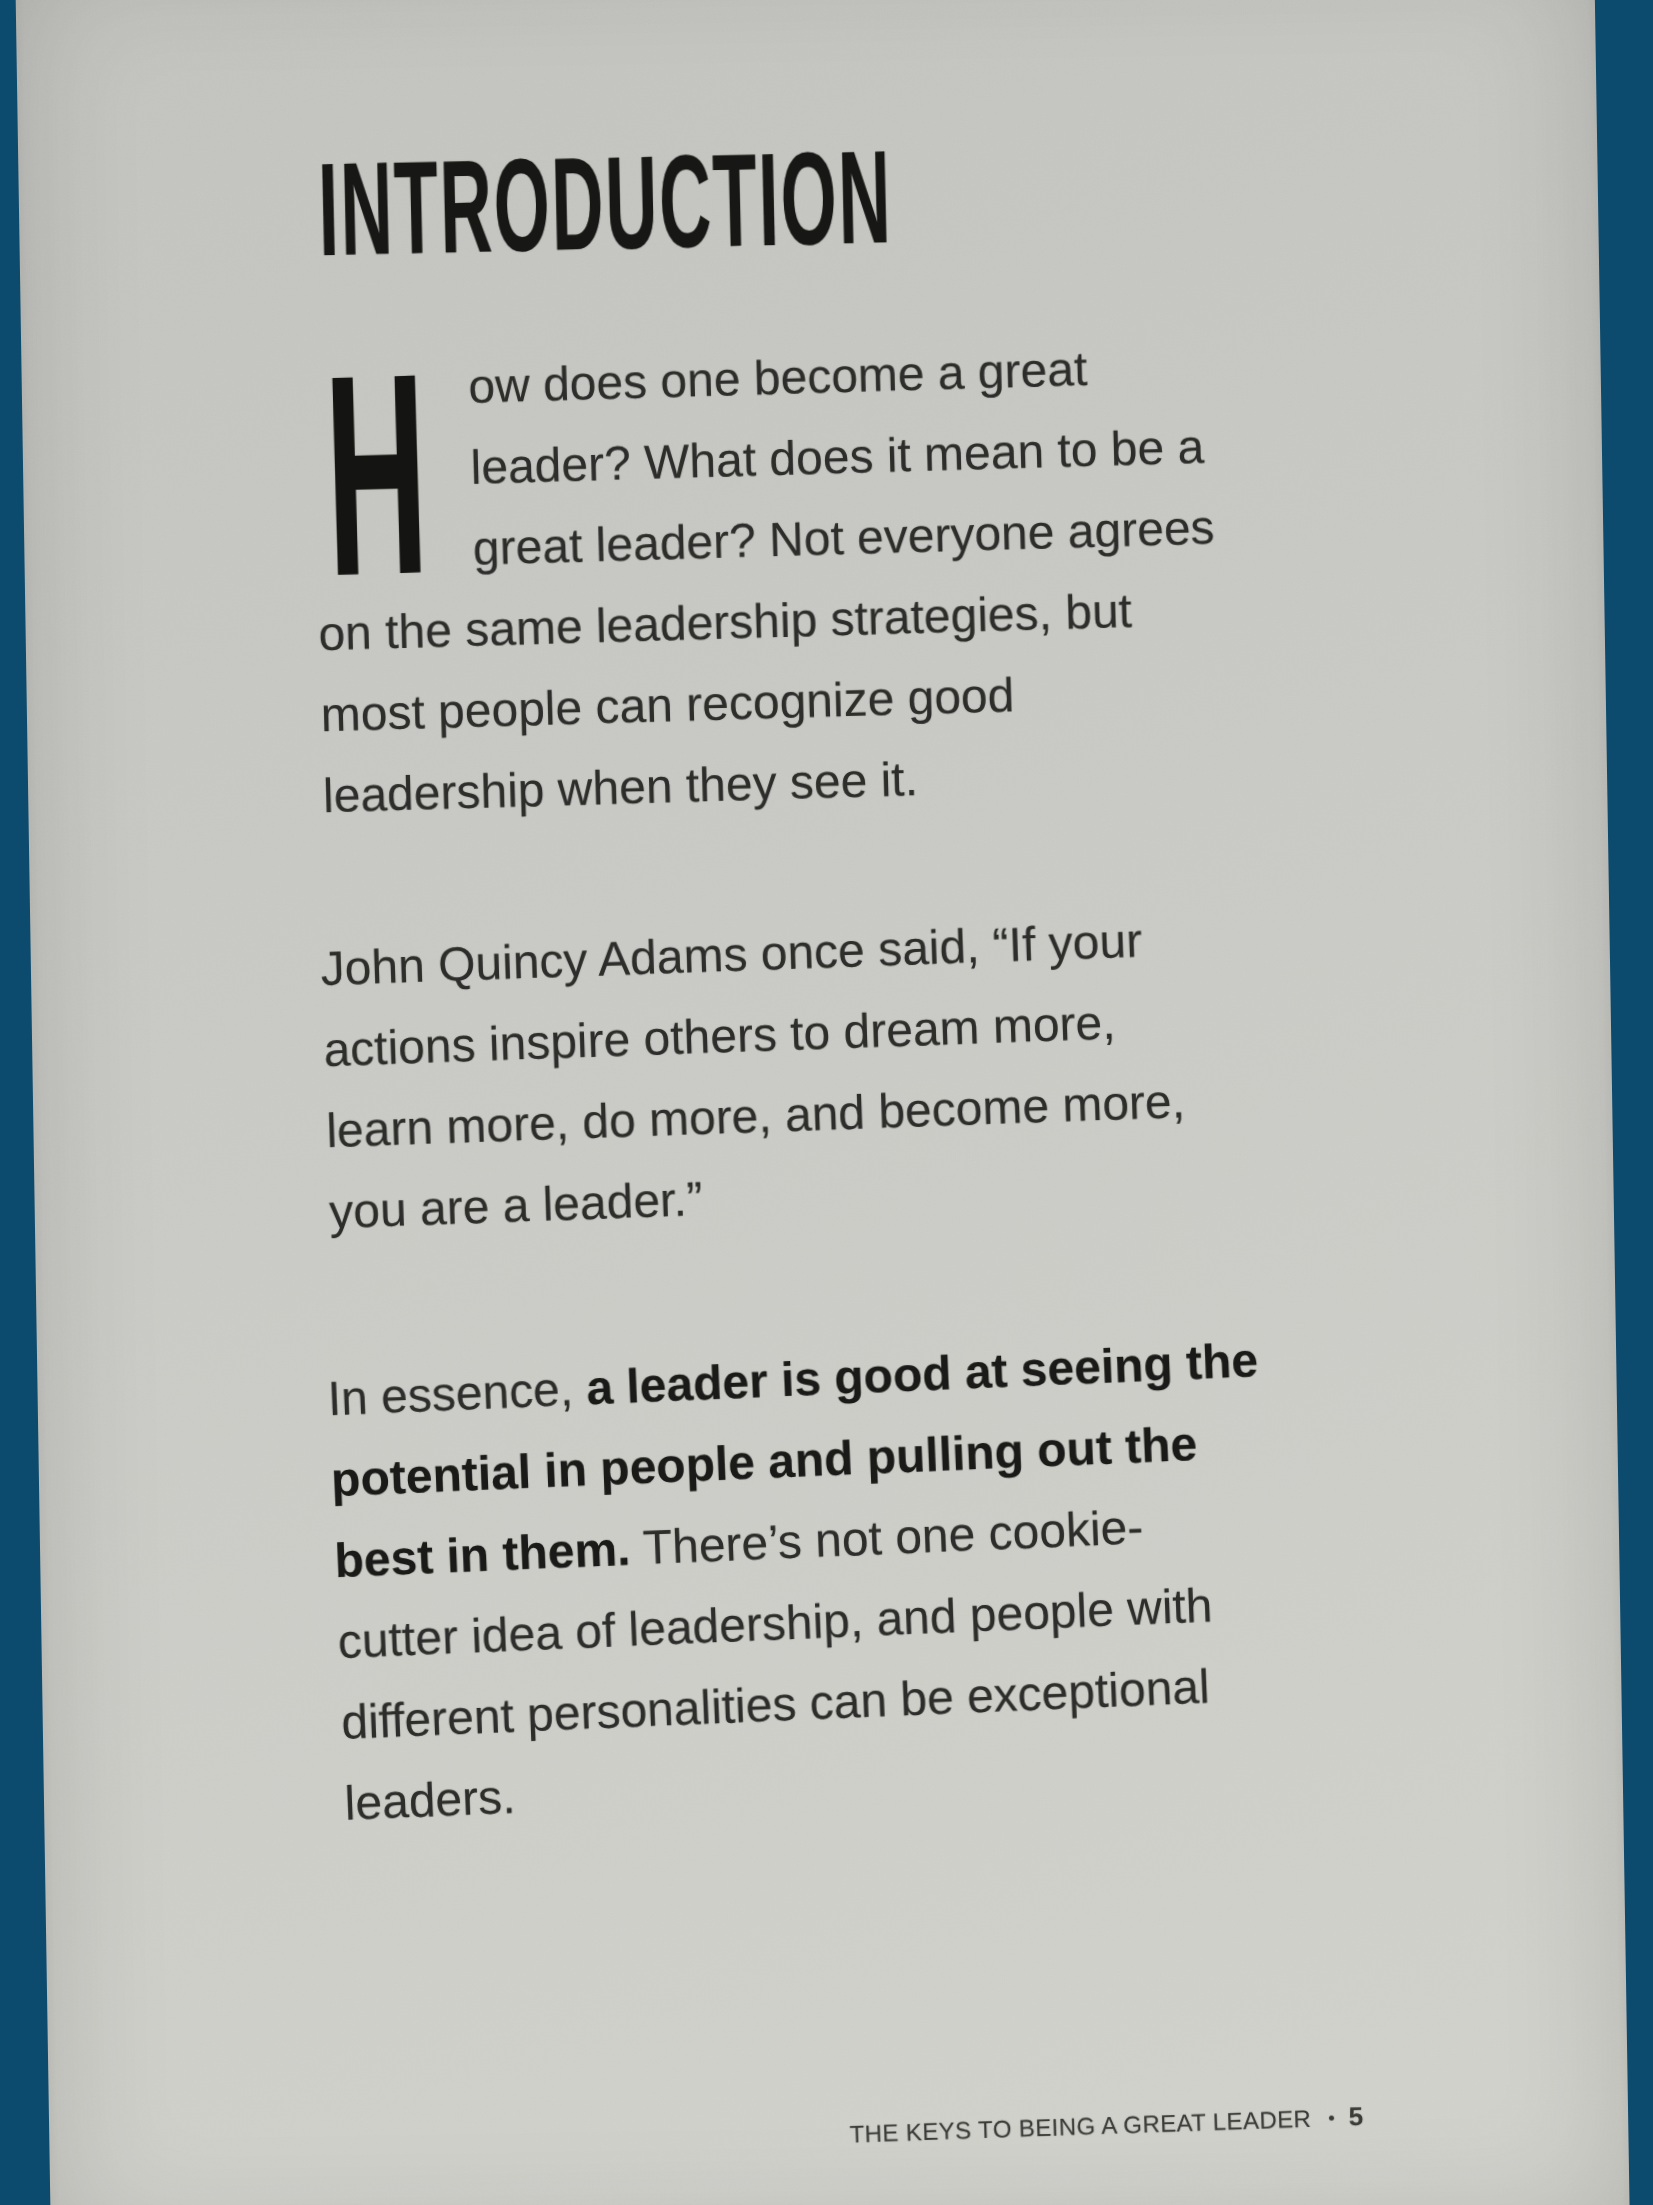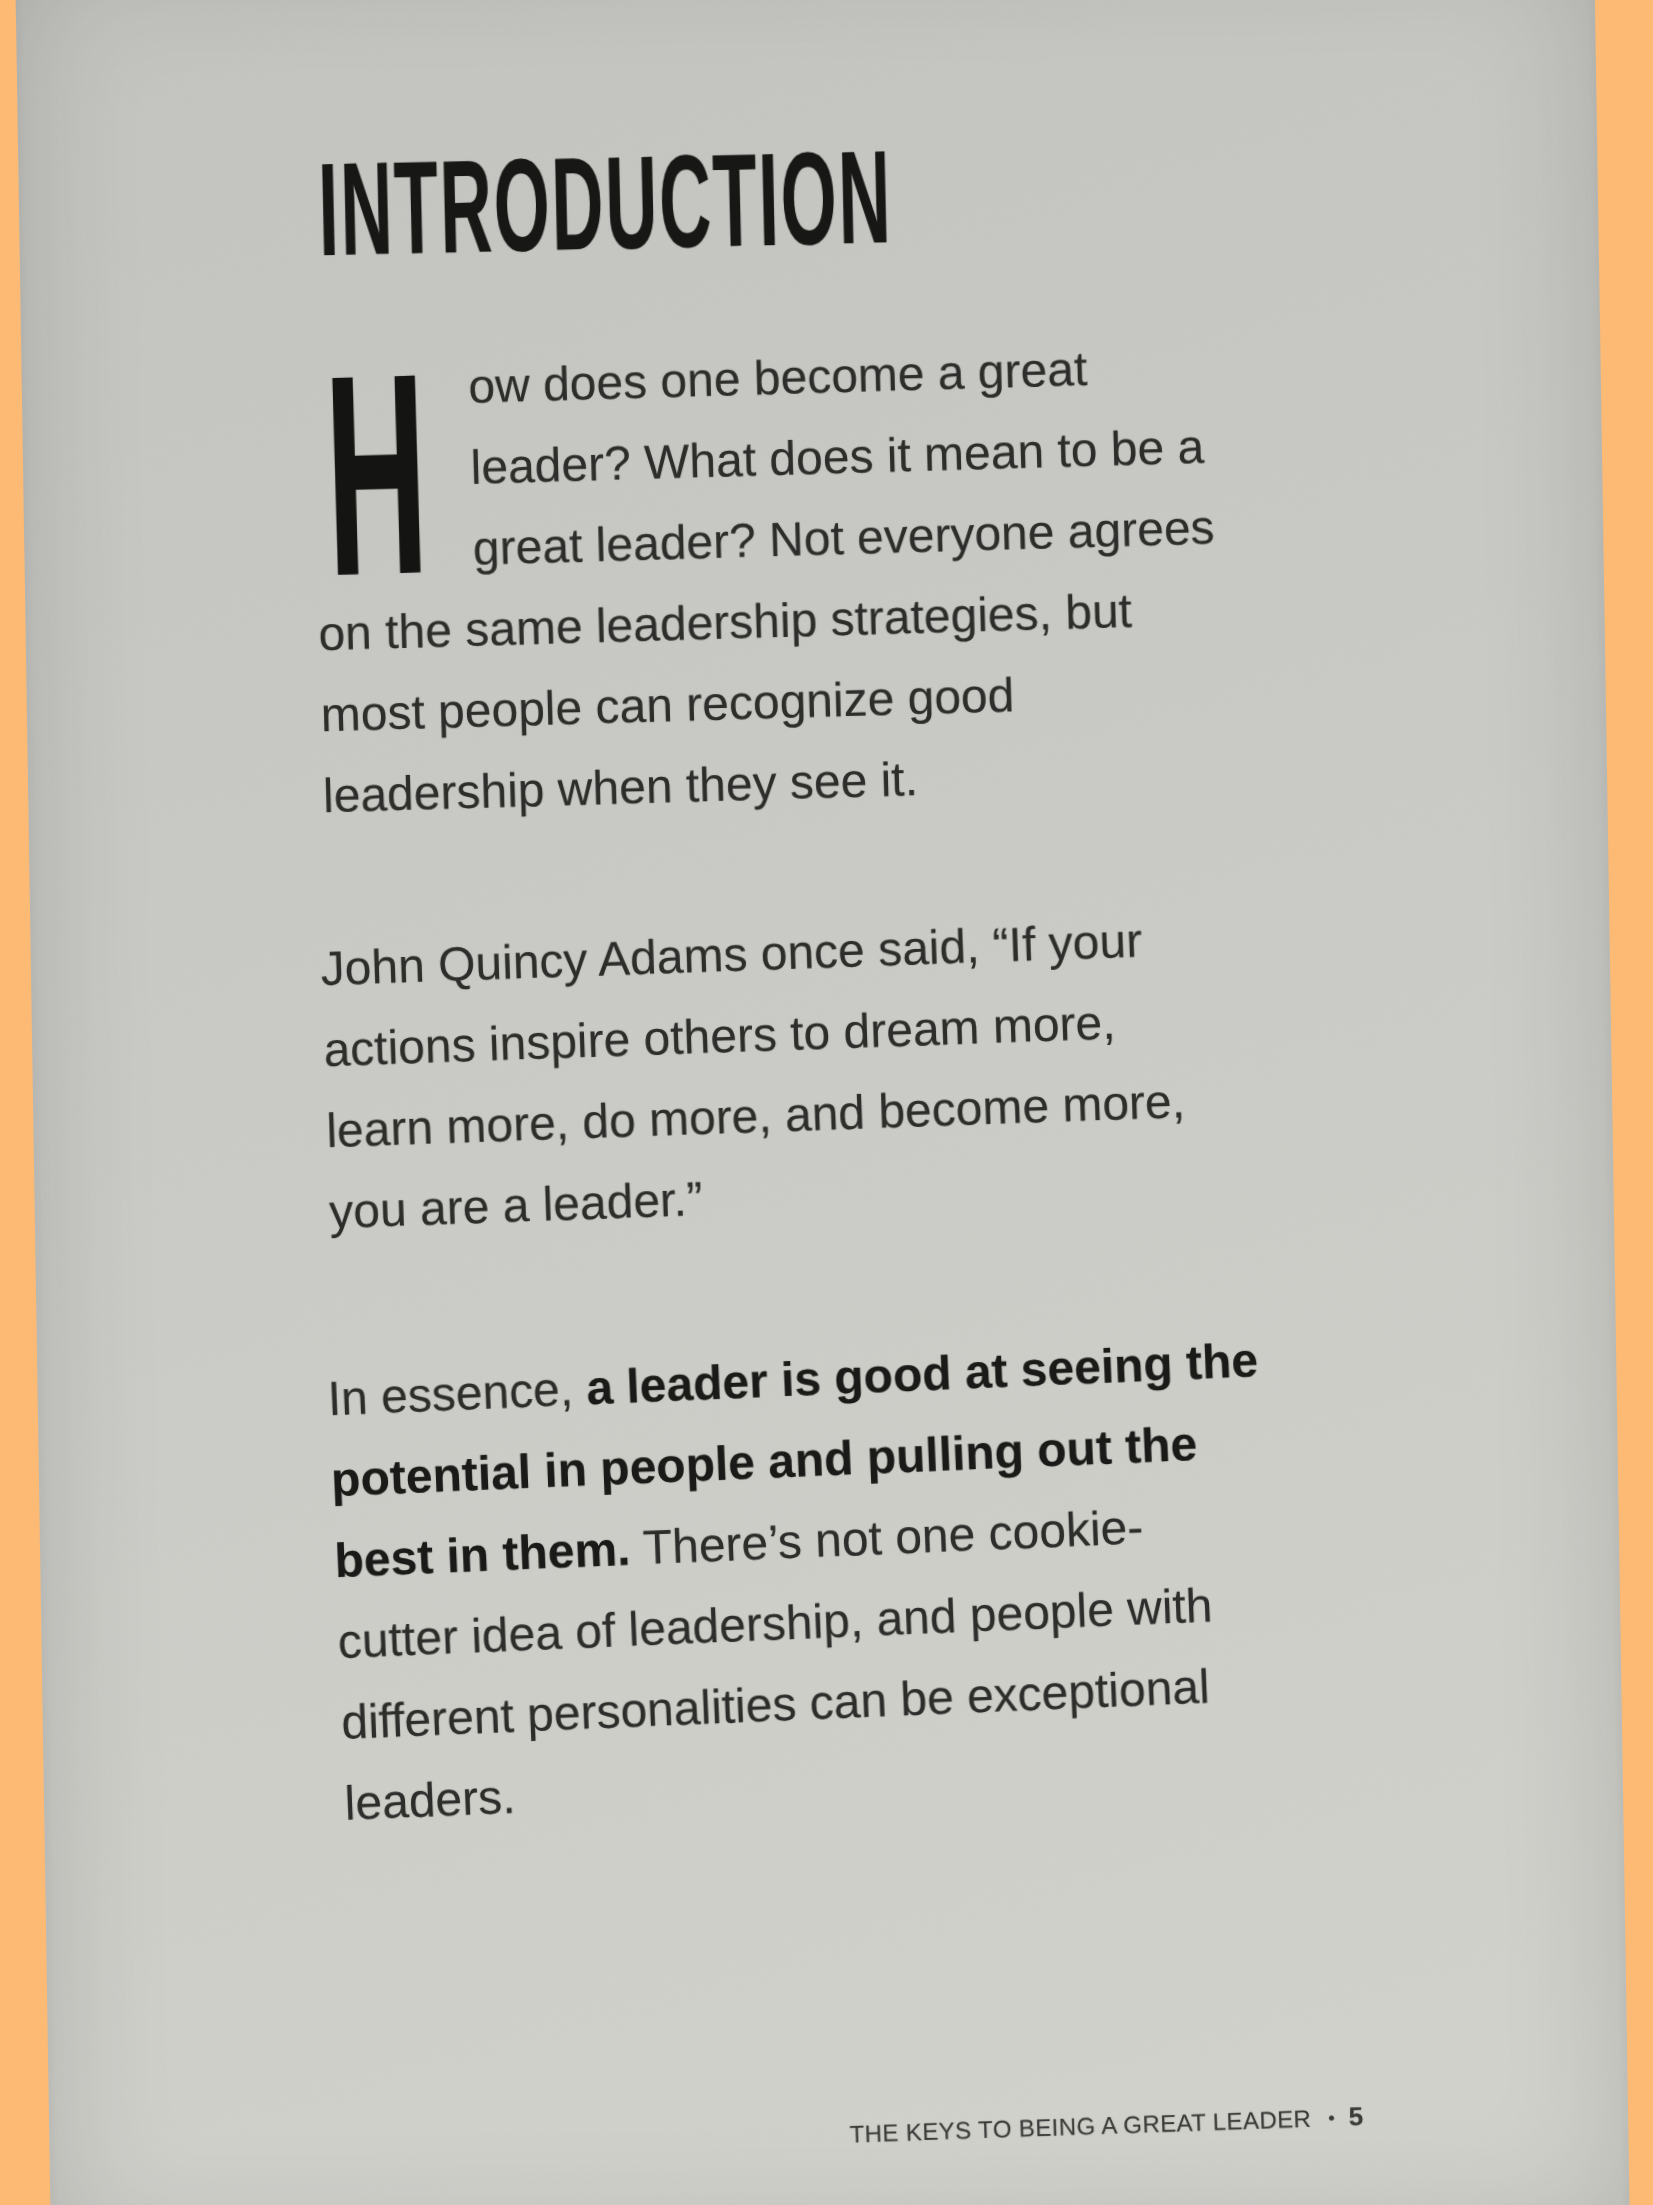--- a/index.html
+++ b/index.html
@@ -10,21 +10,21 @@
   body {
     width: 1654px;
     height: 2205px;
     overflow: hidden;
     font-family: "Liberation Sans", sans-serif;
   }
   .photo {
     position: relative;
     width: 1654px;
     height: 2205px;
-    background: #fdba74;
+    background: #0c4a6e;
     overflow: hidden;
   }
   
   .page {
     position: absolute;
     left: 15.3px;
     top: -44px;
     width: 1579px;
     height: 2303px;
     transform: rotate(-0.9deg);

